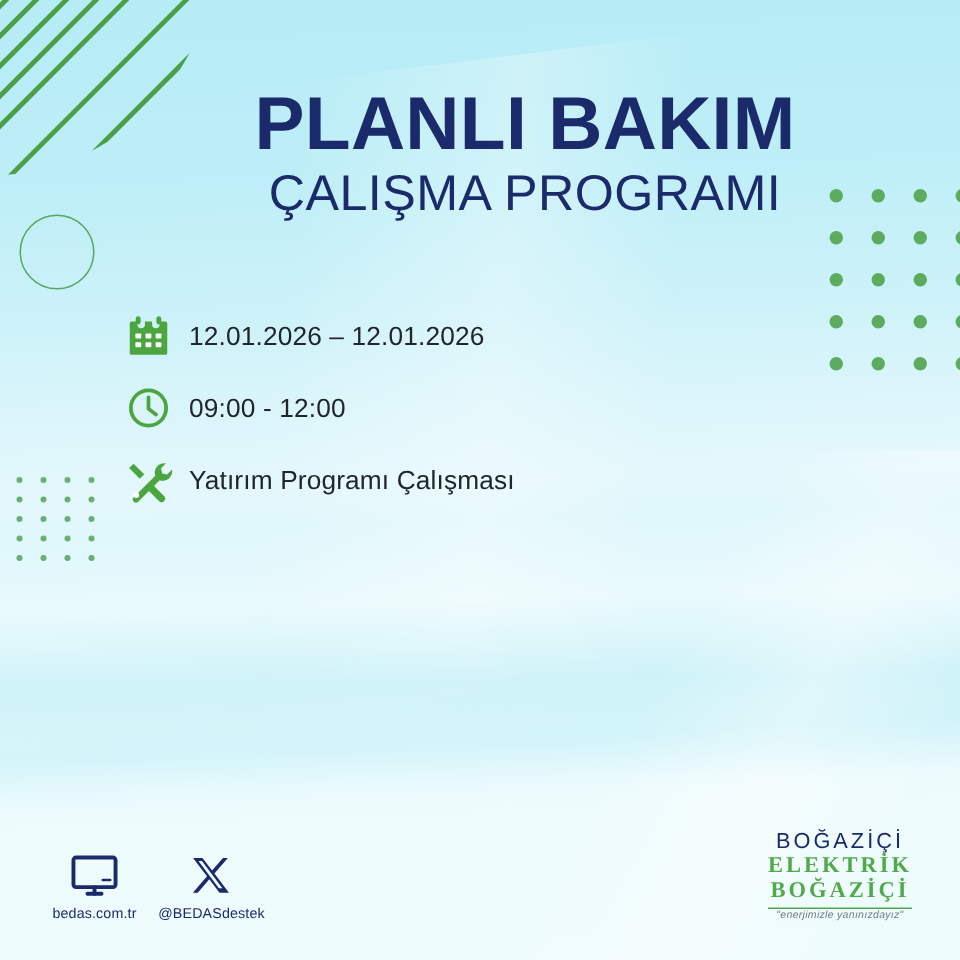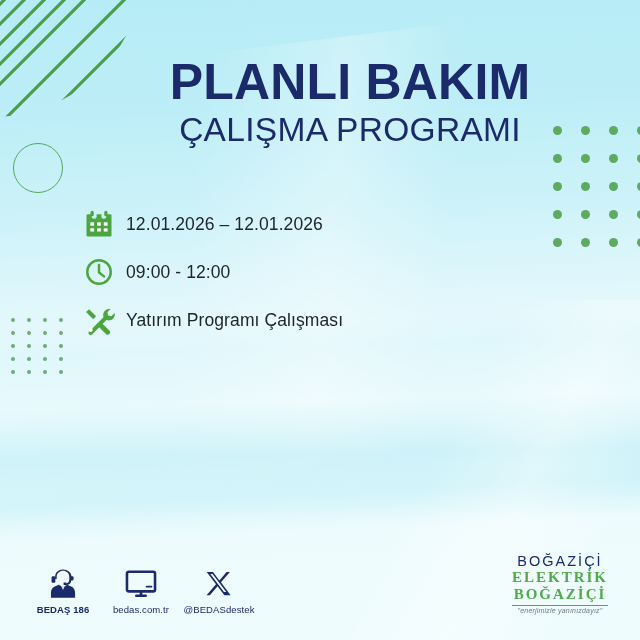--- a/index.html
+++ b/index.html
@@ -338,31 +338,20 @@
         </svg>
       </div>
       <div class="info-text">Yatırım Programı Çalışması</div>
     </div>
 
 
   </div>
 
   <div class="footer-items">
 
-    <div class="footer-item phone">
-      <div class="footer-icon">
-        <svg width="30" height="31" viewBox="0 0 24 26" fill="#1b2a6b">
-          <path d="M12 1.2c-3.7 0-6.6 2.6-6.6 6.0v2.0h1.3V7.5c0-3.0 2.4-5.1 5.3-5.1s5.3 2.1 5.3 5.1v2.3c0 1.9-1.2 2.7-2.6 2.9v-.6h-2.2v2.2h2.4c2.3 0 3.9-1.6 4.0-3.9h.9c.6 0 1.1-.5 1.1-1.1V8.0c0-.6-.5-1.1-1.1-1.1h-.6c-.4-3.2-3.2-5.7-7.2-5.7z"></path>
-          <path d="M3.5 7.0h1.0c.6 0 1.1.5 1.1 1.1v3.2c0 .6-.5 1.1-1.1 1.1h-1.0c-.6 0-1.1-.5-1.1-1.1V8.1c0-.6.5-1.1 1.1-1.1z"></path>
-          <path d="M12 15.3c-1.6 0-2.9-.7-3.5-1.3L5.1 15.5C2.9 16.5 1.9 18.4 1.9 20.6V25h20.2v-4.4c0-2.2-1.0-4.1-3.2-5.1l-3.4-1.5c-.6.6-1.9 1.3-3.5 1.3z"></path>
-          <path d="M10.2 14.6 12 18.4l1.8-3.8-1.8.7z" fill="#ffffff" opacity=".85"></path>
-        </svg>
-      </div>
-      <div class="footer-label">BEDAŞ 186</div>
-    </div>
 
     <div class="footer-item web">
       <div class="footer-icon">
         <svg width="32" height="30" viewBox="0 0 26 24" fill="none" stroke="#1b2a6b" stroke-width="2.1">
           <rect x="1.6" y="2.0" width="22.8" height="16.0" rx="1.4"></rect>
           <path d="M9.2 21.6h7.6" stroke-linecap="round"></path>
           <path d="M13 18.0v3.6" stroke-linecap="round"></path>
           <path d="M17.5 14.2h4.0" stroke-width="1.4" stroke-linecap="round"></path>
         </svg>
       </div>

